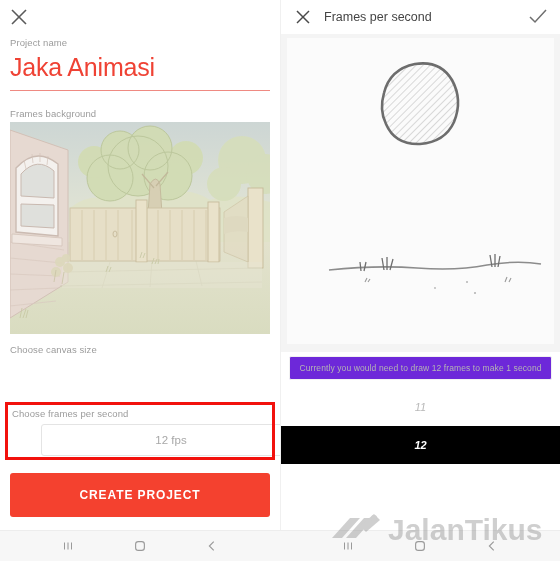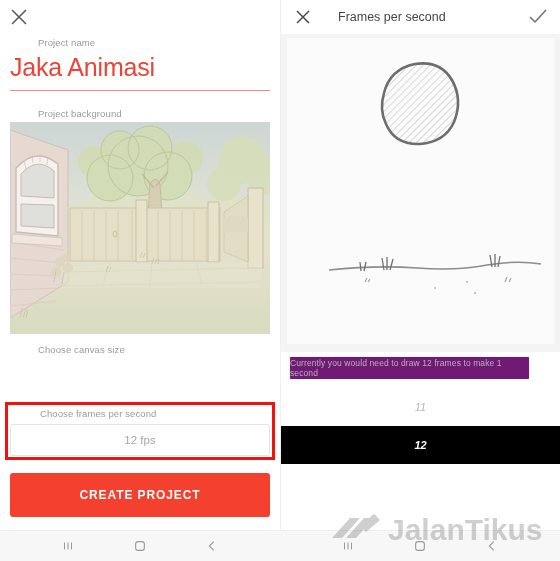--- a/index.html
+++ b/index.html
@@ -45,21 +45,20 @@
     left: 8px;
     top: 6px;
     width: 22px;
     height: 22px;
     cursor: pointer;
   }
   .label-small {
     color: #9b9b9b;
     font-size: 9.5px;
     letter-spacing: 0.1px;
-    margin-left: 28px;
   }
   #lbl-project-name {
     position: absolute;
     left: 10px;
     top: 37px;
   }
   #project-name-value {
     position: absolute;
     left: 10px;
     top: 52px;
@@ -110,21 +109,21 @@
     border-radius: 3px;
     background: #fff;
     color: #a8a8a8;
     font-size: 11.5px;
     display: flex;
     align-items: center;
     justify-content: center;
     cursor: pointer;
   }
   #field-canvas-size { top: 362px; }
-  #field-fps        { top: 424px; }
+  #field-fps        { top: 424px; margin-left: 31px; }
 
   #lbl-choose-fps {
     position: absolute;
     left: 12px;
     top: 408px;
   }
   
   #fps-highlight {
     position: absolute;
     left: 5px;
@@ -152,21 +151,20 @@
     cursor: pointer;
   }
 
   
   .right-header {
     position: relative;
     height: 34px;
     display: flex;
     align-items: center;
     background: #ffffff;
-    gap: 14px;
   }
   .right-header .hx {
     margin-left: 13px;
     width: 18px;
     height: 18px;
     cursor: pointer;
   }
   #right-title {
     margin-left: 12px;
     font-size: 12.5px;
@@ -197,24 +195,24 @@
     height: 306px;
     background: #fbfbfb;
     overflow: hidden;
   }
   #sketch-inner svg { display:block; width:100%; height:100%; }
 
   #fps-info {
     position: absolute;
     left: 8px;
     top: 356px;
-    width: 241px;
+    width: 263px;
     height: 24px;
     box-sizing: border-box;
-    background: #701a75;
+    background: #6d28d9;
     border: 1px solid #f1f1f1;
     border-radius: 2px;
     display: flex;
     align-items: center;
     justify-content: center;
     color: #b4b4b4;
     font-size: 8.5px;
     letter-spacing: 0.1px;
   }
   #fps-list {
@@ -299,21 +297,21 @@
           <line x1="18" y1="4" x2="4" y2="18" stroke="#5a5a5a" stroke-width="1.6"></line>
         </svg>
       </div>
 
       <div class="label-small" id="lbl-project-name">Project name</div>
 
       <div id="project-name-value">Jaka Animasi</div>
 
       <div id="project-name-underline"></div>
 
-      <div class="label-small" id="lbl-choose-background">Project background</div>
+      <div class="label-small" id="lbl-choose-background">Frames background</div>
 
       <div id="bg-thumb">
         <svg viewBox="0 0 260 212" preserveAspectRatio="none">
           <defs>
             <linearGradient id="skyg" x1="0" y1="0" x2="0" y2="1">
               <stop offset="0%" stop-color="#cdd6d4"></stop>
               <stop offset="100%" stop-color="#e6e7d4"></stop>
             </linearGradient>
             <linearGradient id="groundg" x1="0" y1="0" x2="0" y2="1">
               <stop offset="0%" stop-color="#e3e2cd"></stop>

